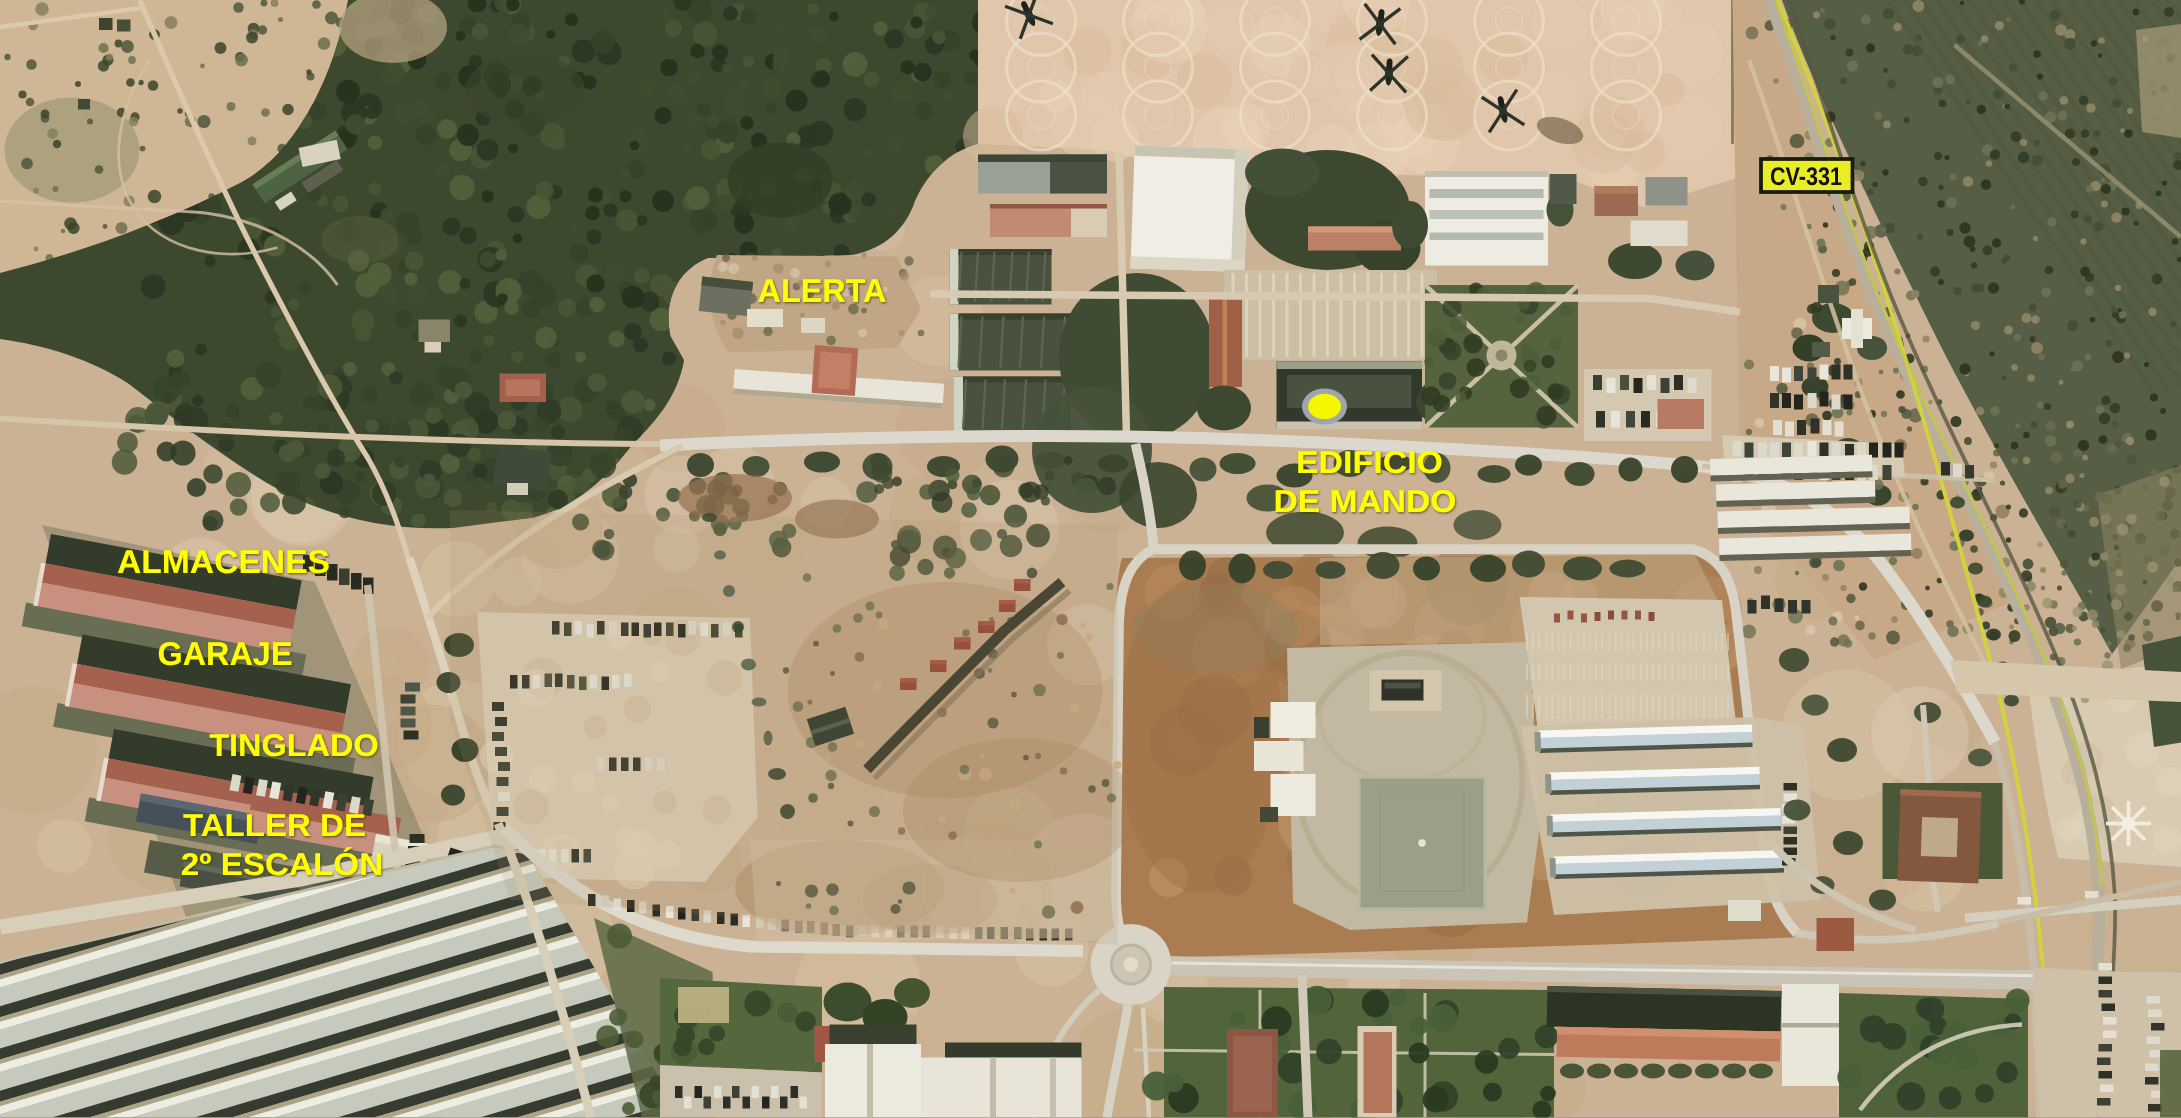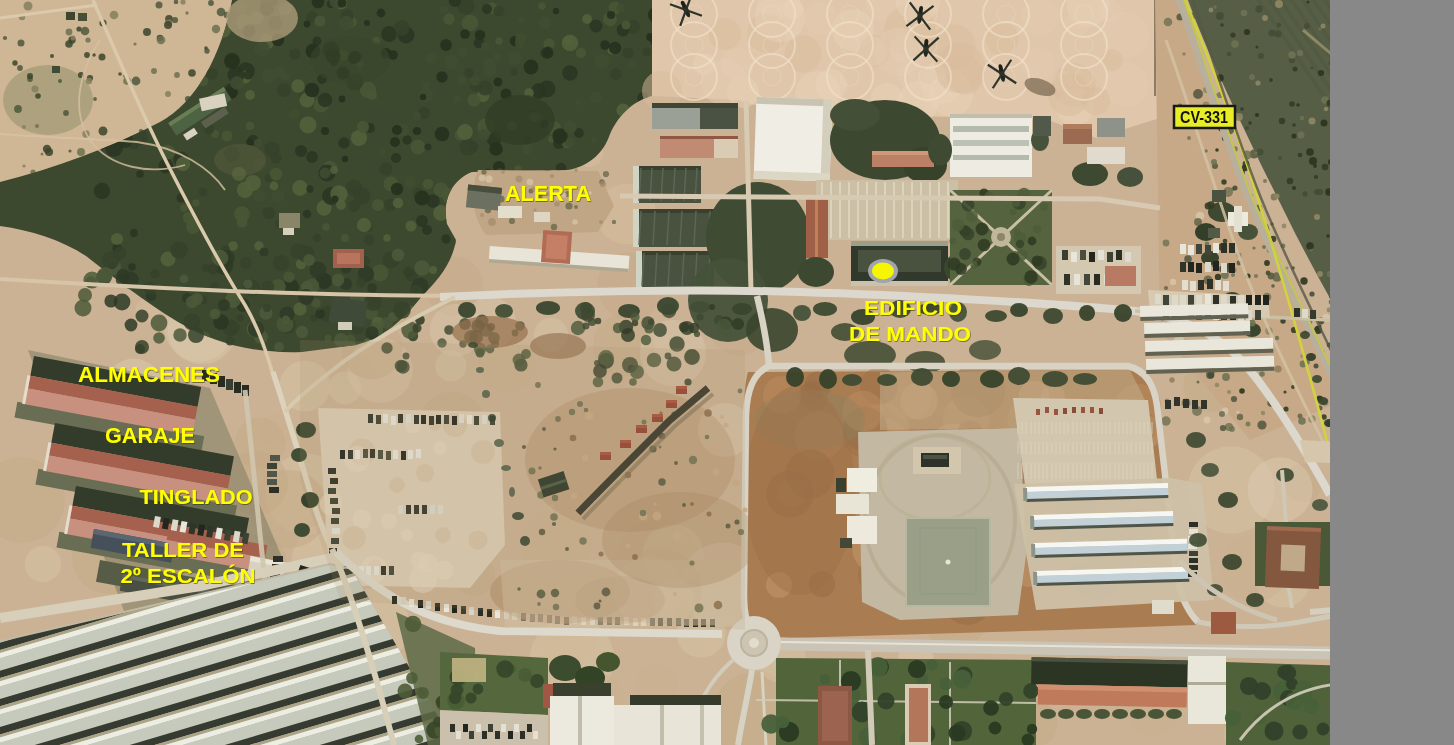--- a/index.html
+++ b/index.html
@@ -1,14 +1,14 @@
 <!DOCTYPE html>
 <html><head><meta charset="utf-8"><style>
 html,body{margin:0;padding:0;background:#888;}
-#map{width:1330px;height:745px;overflow:hidden;position:relative;}
+#map{width:1454px;height:745px;overflow:hidden;position:relative;}
 </style></head><body>
 
 <div id="map">
 <svg width="1454" height="745" viewBox="0 0 1454 745" xmlns="http://www.w3.org/2000/svg">
 
 <rect width="1454" height="745" fill="#cbb294"></rect>
 
 <g>
         <circle cx="658" cy="562" r="42.7" fill="#c9af8e" opacity="0.45"></circle>
         <circle cx="657" cy="685" r="20.7" fill="#c9af8e" opacity="0.45"></circle>

